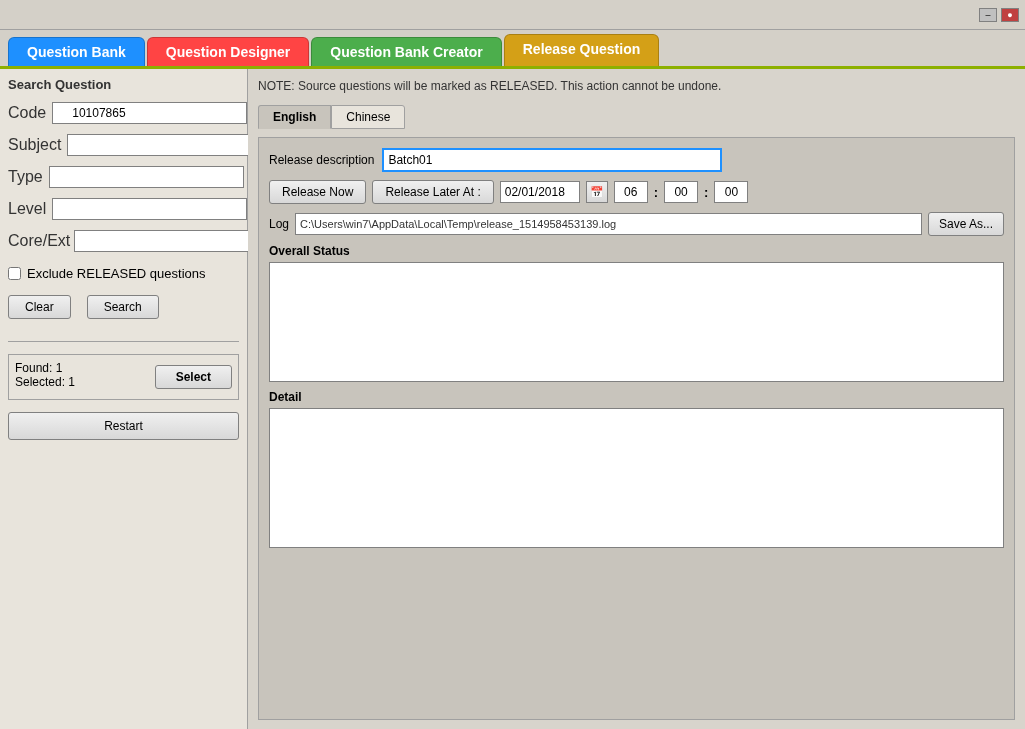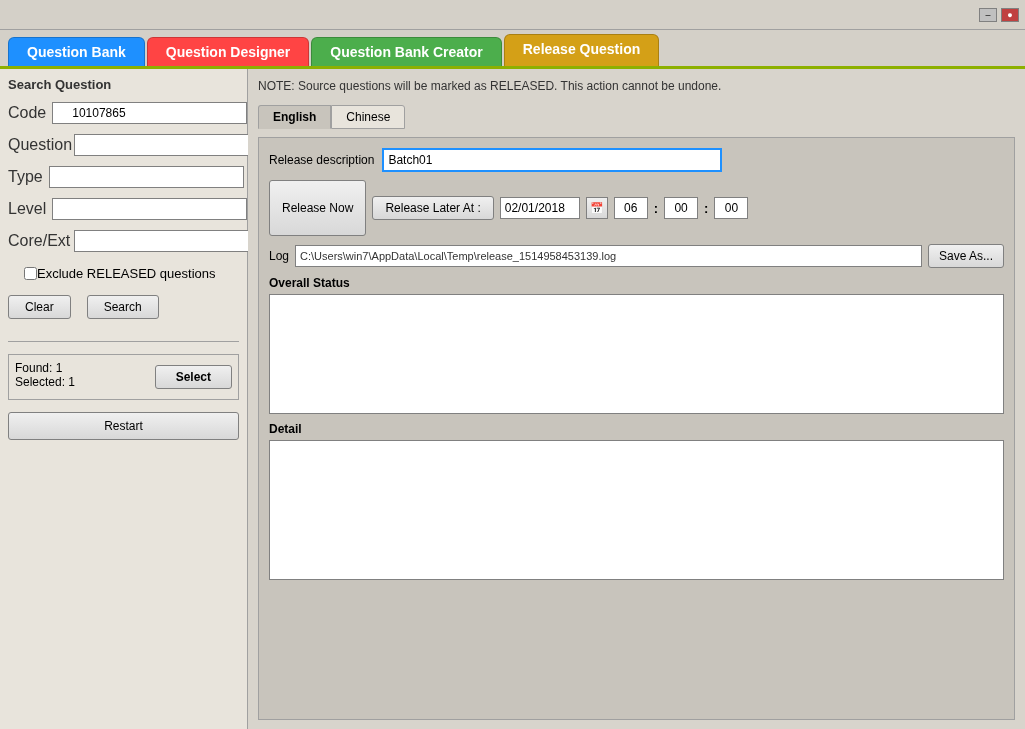--- a/index.html
+++ b/index.html
@@ -96,21 +96,22 @@
       background: white;
       padding: 0 19px;
       font-size: 12px;
     }
     .form-input.code-filled {
       background: white;
     }
     .checkbox-row {
       display: flex;
       align-items: center;
-      margin: 4px 16px;
+      gap: 6px;
+      margin: 4px 0;
     }
     .btn-row {
       display: flex;
       gap: 16px;
       margin-top: 4px;
     }
     .btn {
       padding: 4px 16px;
       border: 1px solid #808080;
       background: linear-gradient(to bottom, #f0f0f0, #d8d8d8);
@@ -221,21 +222,21 @@
       font-size: 12px;
     }
 
     
     .release-controls-row {
       display: flex;
       align-items: center;
       gap: 6px;
     }
     .btn-release-now {
-      padding: 20px 12px;
+      padding: 4px 12px;
       border: 1px solid #808080;
       background: linear-gradient(to bottom, #f0f0f0, #d8d8d8);
       cursor: pointer;
       border-radius: 3px;
       font-size: 12px;
       text-align: center;
     }
     .btn-release-later {
       padding: 4px 12px;
       border: 1px solid #808080;
@@ -349,21 +350,21 @@
 <div class="main-layout">
 
   <div class="left-panel">
     <div class="panel-title">Search Question</div>
 
     <div class="form-row">
       <span class="form-label">Code</span>
       <input class="form-input code-filled" type="text" value="10107865" style="">
     </div>
     <div class="form-row">
-      <span class="form-label">Question</span>
+      <span class="form-label">Subject</span>
       <input class="form-input" type="text" style="">
     </div>
     <div class="form-row">
       <span class="form-label">Type</span>
       <input class="form-input" type="text" style="">
     </div>
     <div class="form-row">
       <span class="form-label">Level</span>
       <input class="form-input" type="text" style="">
     </div>

